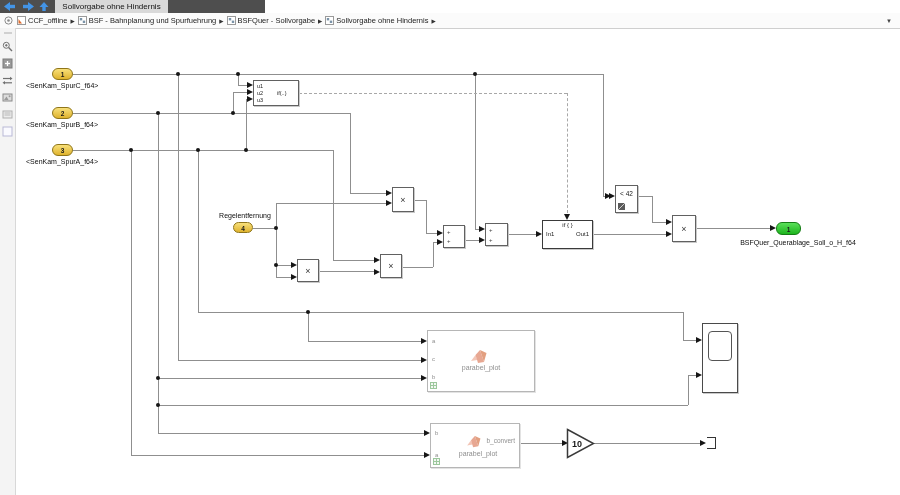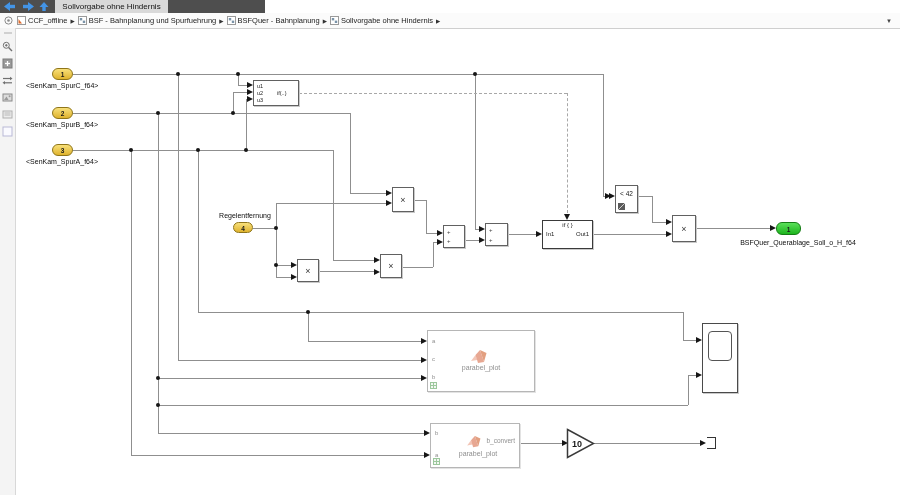--- a/index.html
+++ b/index.html
@@ -88,21 +88,21 @@
         </svg>
       <span>BSF - Bahnplanung und Spurfuehrung</span>
     </span>
     <span class="sep">▶</span>
     <span class="crumb">
       <svg width="9" height="9" viewBox="0 0 9 9">
         <rect x="0.5" y="0.5" width="8" height="8" fill="#fff" stroke="#9a9a9a"></rect>
           <rect x="1.8" y="2" width="2.4" height="2.4" fill="#7a93a8"></rect>
           <rect x="4.8" y="4.6" width="2.4" height="2.4" fill="#7a93a8"></rect>
         </svg>
-      <span>BSFQuer - Bahnplanung</span>
+      <span>BSFQuer - Sollvorgabe</span>
     </span>
     <span class="sep">▶</span>
     <span class="crumb">
       <svg width="9" height="9" viewBox="0 0 9 9">
         <rect x="0.5" y="0.5" width="8" height="8" fill="#fff" stroke="#9a9a9a"></rect>
           <rect x="1.8" y="2" width="2.4" height="2.4" fill="#7a93a8"></rect>
           <rect x="4.8" y="4.6" width="2.4" height="2.4" fill="#7a93a8"></rect>
         </svg>
       <span>Sollvorgabe ohne Hindernis</span>
     </span>

